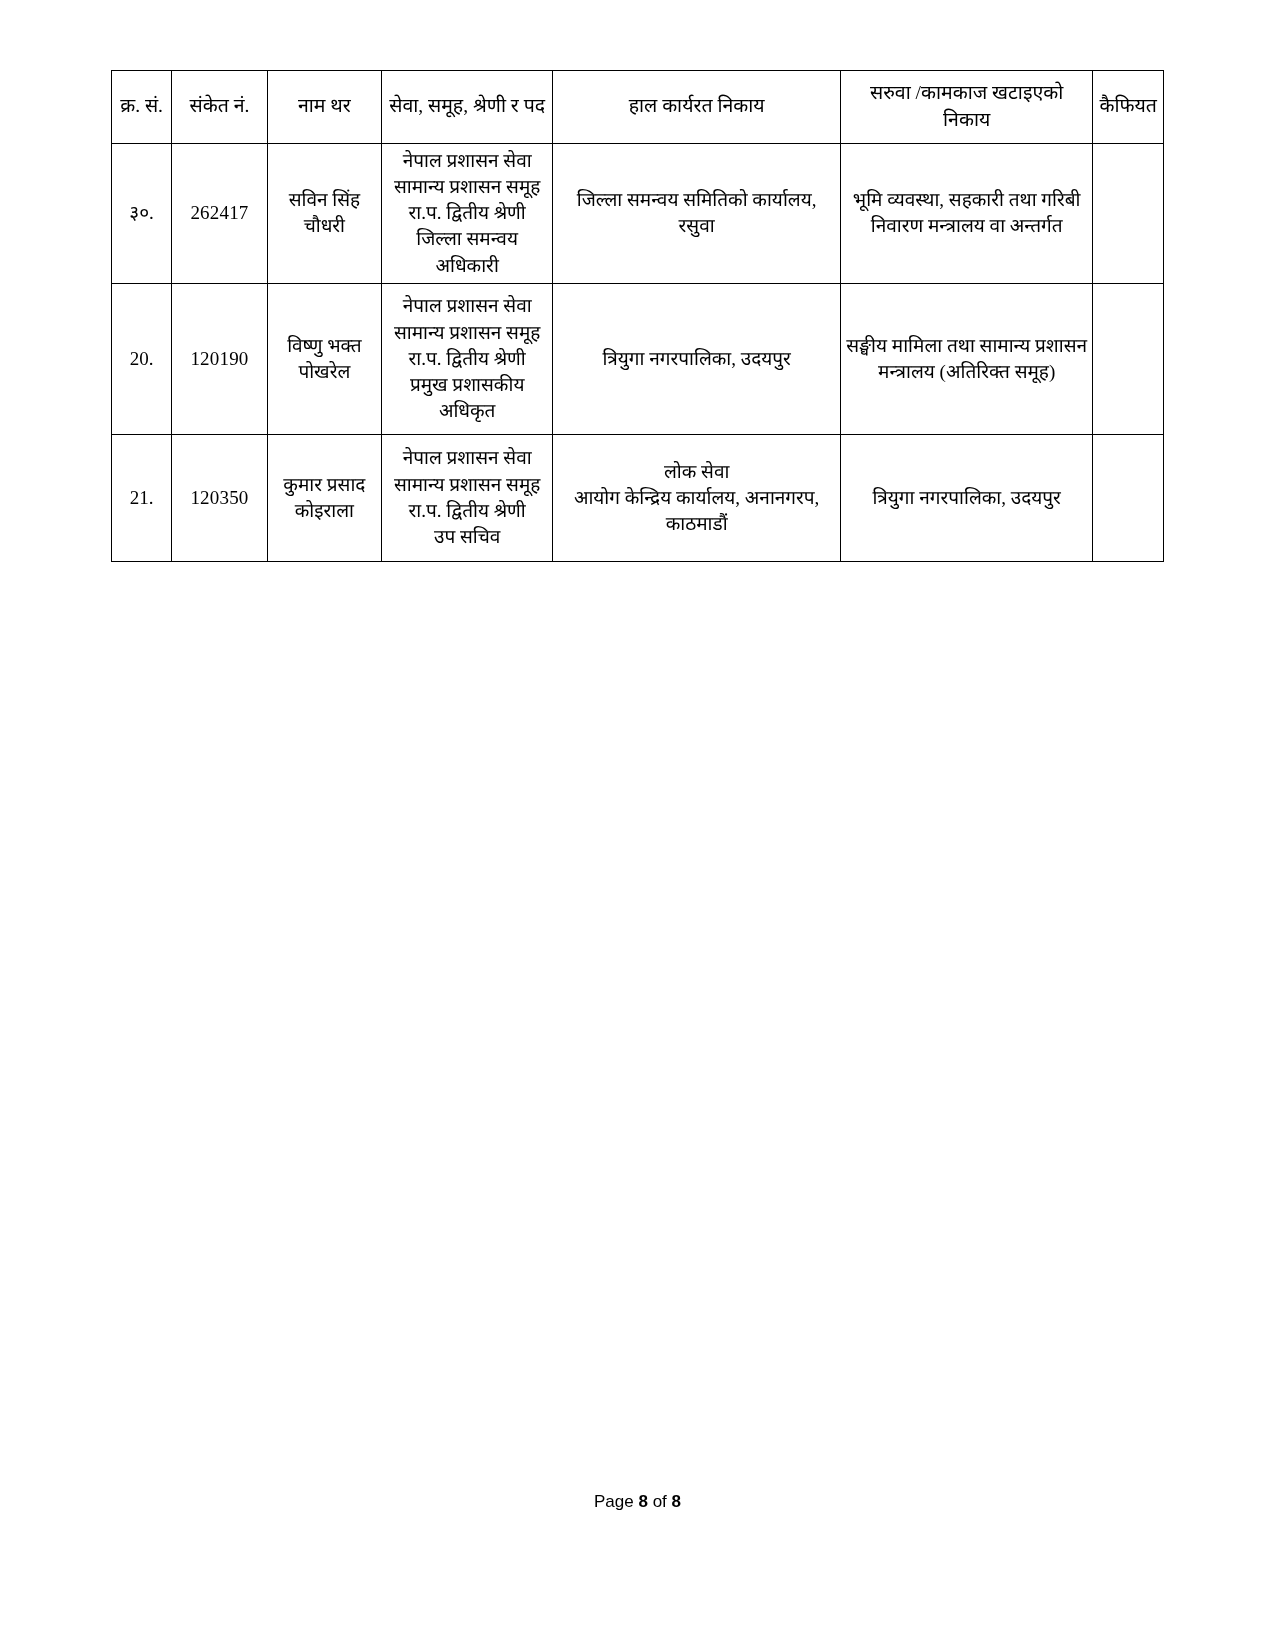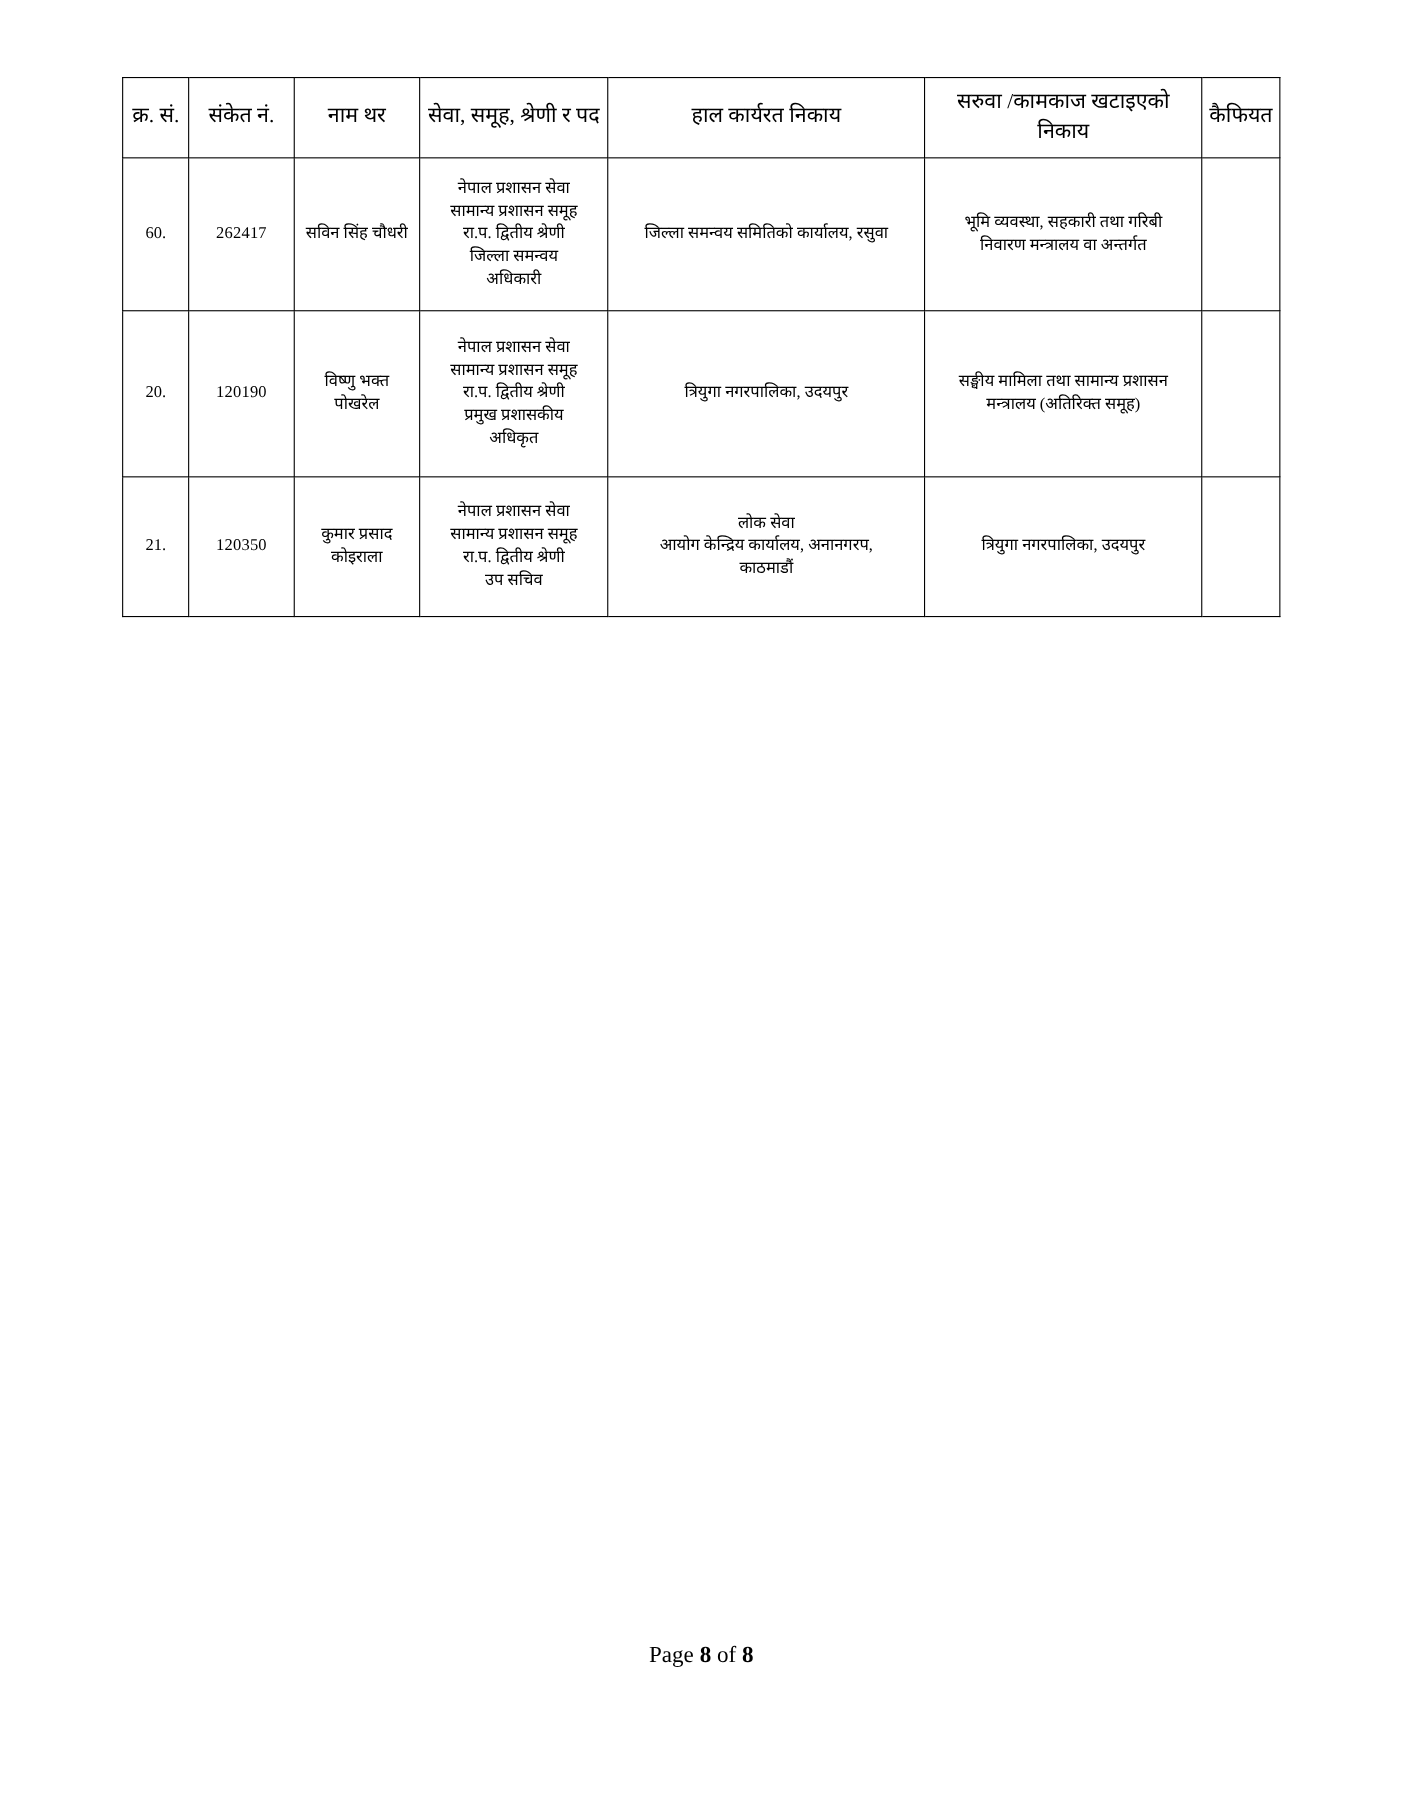--- a/index.html
+++ b/index.html
@@ -31,21 +31,21 @@
     border-collapse: collapse;
     width: 1053px;
     table-layout: fixed;
   }
   table.transfer-table td,
   table.transfer-table th {
     border: 1.3px solid #000000;
     vertical-align: middle;
     padding: 4px 5px;
     font-weight: normal;
-    font-size: 15px;
+    font-size: 19px;
     line-height: 1.38;
     text-align: center;
   }
   table.transfer-table thead th {
     padding-top: 9px;
     padding-bottom: 9px;
     font-size: 19.5px;
   }
   
   col.c-sn      { width: 58px; }
@@ -72,22 +72,22 @@
   .row-32 td { height: 118px; }
 
   .cell-lines span { display: block; }
 
   .footer {
     position: absolute;
     left: 0;
     right: 0;
     top: 1492px;
     text-align: center;
-    font-family: Liberation Serif, serif;
-    font-size: 21px;
+    font-family: Liberation Sans, sans-serif;
+    font-size: 17px;
   }
   .footer .pg-strong { font-weight: bold; }
 </style>
 </head>
 <body>
 
 <div class="page">
 
   <div class="table-wrap">
     <table class="transfer-table">
@@ -107,21 +107,21 @@
           <th>नाम थर</th>
           <th>सेवा, समूह, श्रेणी र पद</th>
           <th>हाल कार्यरत निकाय</th>
           <th>सरुवा /कामकाज  खटाइएको निकाय</th>
           <th>कैफियत</th>
         </tr>
       </thead>
       <tbody>
 
         <tr class="row-30">
-          <td class="sn">60.</td>
+          <td class="sn">३०.</td>
           <td class="code">262417</td>
           <td class="name cell-lines">
             <span>सविन सिंह चौधरी</span>
           </td>
           <td class="service cell-lines">
             <span>नेपाल प्रशासन सेवा</span>
             <span>सामान्य प्रशासन समूह</span>
             <span>रा.प. द्वितीय श्रेणी</span>
             <span>जिल्ला समन्वय</span>
             <span>अधिकारी</span>

